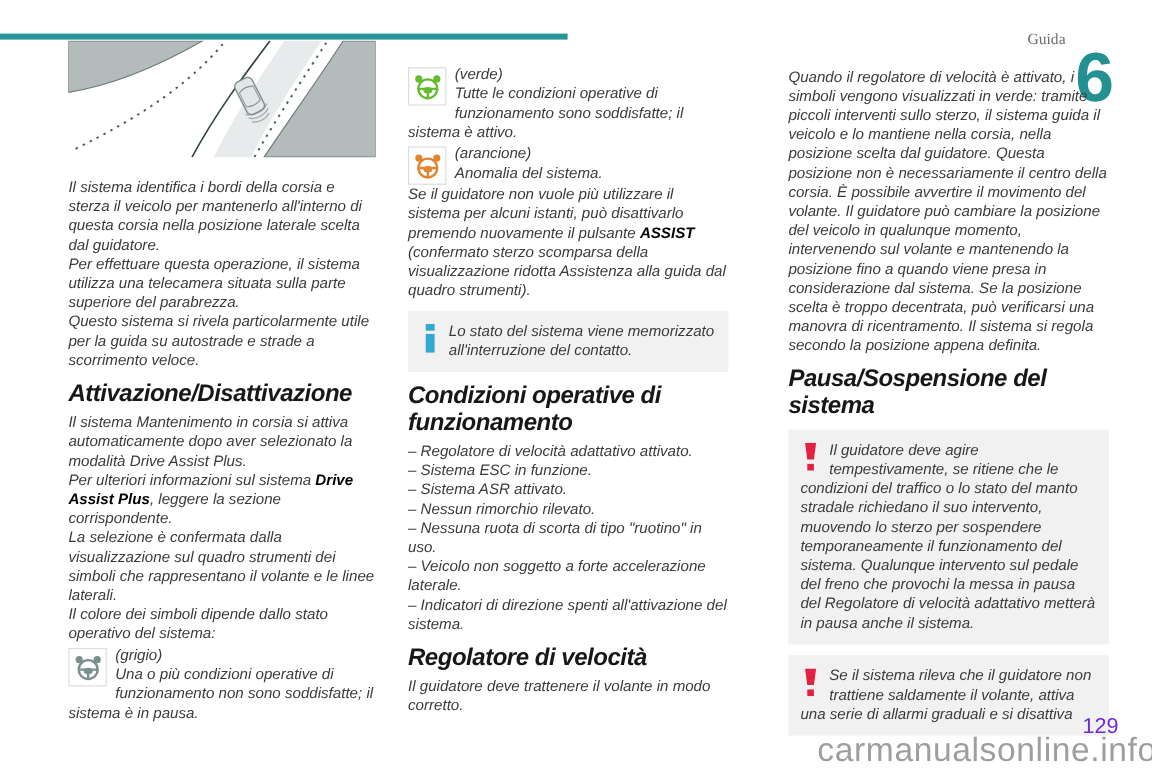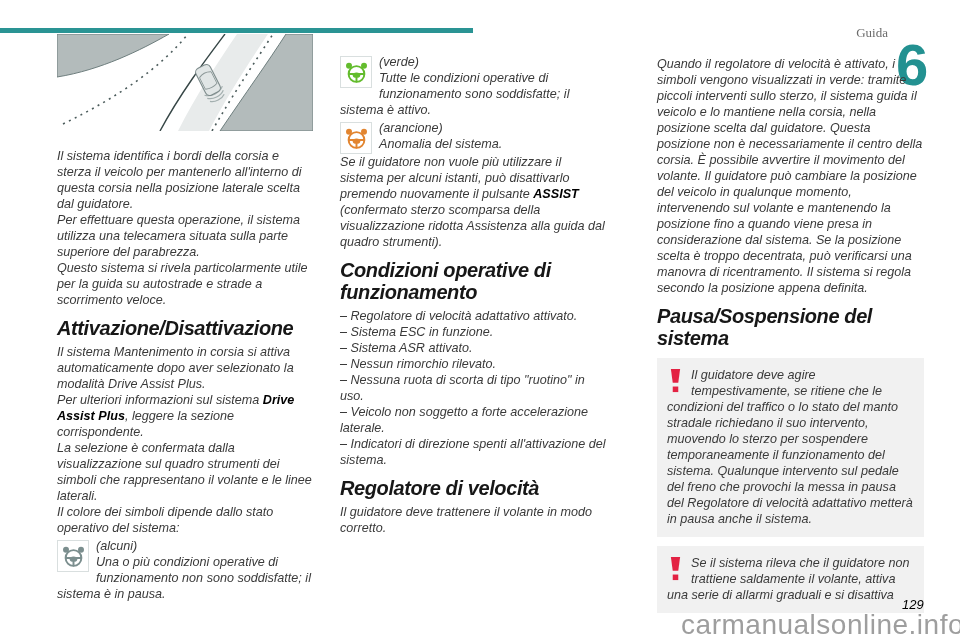--- a/index.html
+++ b/index.html
@@ -31,21 +31,21 @@
     float:left;width:32px;height:32px;box-sizing:border-box;border:1px solid #d9dfdf;
     background:#fff;display:flex;align-items:center;justify-content:center;margin:2px 7px 0 0;
   }
   .note{background:#f1f1f1;padding:9px 10px 10px 10px;margin:9px 0;}
   .note:after{content:"";display:block;clear:both;}
   .note-icon{float:left;margin:2px 9px 2px 2px;}
   .watermark{
     position:absolute;right:-4px;bottom:0px;font-size:28px;line-height:30px;color:#9e9e9e;
     letter-spacing:0.5px;white-space:nowrap;z-index:3;
   }
-  .pagenum{position:absolute;left:902px;top:597px;color:#000000;font-size:13px;z-index:2;font-style:italic;}
+  .pagenum{position:absolute;left:902px;top:597px;color:#6d28d9;font-size:18px;z-index:2;}
 </style>
 </head>
 <body>
 
 <div>
 
   <div class="top-rule"></div>
   <div class="guida">Guida</div>
   <div class="chapnum">6</div>
 
@@ -81,21 +81,21 @@
     <div class="status">
       <span class="icon-box">
         <svg viewBox="0 0 36 36" width="27" height="27">
           <circle cx="8" cy="9" r="4" fill="#7b8e8e"></circle>
             <circle cx="28" cy="9" r="4" fill="#7b8e8e"></circle>
           <circle cx="18" cy="20" r="10.5" fill="none" stroke="#7b8e8e" stroke-width="2.6"></circle>
           <path d="M8,20 L14,20 M22,20 L28,20 M18,25 L18,30" stroke="#7b8e8e" stroke-width="2.6" stroke-linecap="round"></path>
           <ellipse cx="18" cy="21.5" rx="5" ry="3.6" fill="#7b8e8e"></ellipse>
         </svg>
       </span>
-      <p><span>(alcuni)</span><br><span>Una o più condizioni operative di funzionamento non sono soddisfatte; il sistema è in pausa.</span></p>
+      <p><span>(grigio)</span><br><span>Una o più condizioni operative di funzionamento non sono soddisfatte; il sistema è in pausa.</span></p>
     </div>
   </div>
 
   <div class="col col2">
     <div class="status">
       <span class="icon-box">
         <svg viewBox="0 0 36 36" width="27" height="27">
           <circle cx="8" cy="9" r="4" fill="#63bc2d"></circle>
             <circle cx="28" cy="9" r="4" fill="#63bc2d"></circle>
           <circle cx="18" cy="20" r="10.5" fill="none" stroke="#63bc2d" stroke-width="2.6"></circle>
@@ -114,20 +114,29 @@
           <circle cx="18" cy="20" r="10.5" fill="none" stroke="#e28530" stroke-width="2.6"></circle>
           <path d="M8,20 L14,20 M22,20 L28,20 M18,25 L18,30" stroke="#e28530" stroke-width="2.6" stroke-linecap="round"></path>
           <ellipse cx="18" cy="21.5" rx="5" ry="3.6" fill="#e28530"></ellipse>
         </svg>
       </span>
       <p><span>(arancione)</span><br><span>Anomalia del sistema.</span></p>
     </div>
 
     <p><span>Se il guidatore non vuole più utilizzare il sistema per alcuni istanti, può disattivarlo premendo nuovamente il pulsante </span><span class="b">ASSIST</span><span> (confermato sterzo scomparsa della visualizzazione ridotta Assistenza alla guida dal quadro strumenti).</span></p>
 
+    <div class="note">
+      <span class="note-icon">
+        <svg viewBox="0 0 14 26" width="13" height="24">
+          <rect x="3" y="0" width="8" height="6" fill="#2fa9cf"></rect>
+          <rect x="3" y="9" width="8" height="17" fill="#2fa9cf"></rect>
+        </svg>
+      </span>
+      <p>Lo stato del sistema viene memorizzato all'interruzione del contatto.</p>
+    </div>
 
     <h2>Condizioni operative di funzionamento</h2>
     <p>– Regolatore di velocità adattativo attivato.</p>
     <p>– Sistema ESC in funzione.</p>
     <p>– Sistema ASR attivato.</p>
     <p>– Nessun rimorchio rilevato.</p>
     <p>– Nessuna ruota di scorta di tipo "ruotino" in uso.</p>
     <p>– Veicolo non soggetto a forte accelerazione laterale.</p>
     <p>– Indicatori di direzione spenti all'attivazione del sistema.</p>
 

